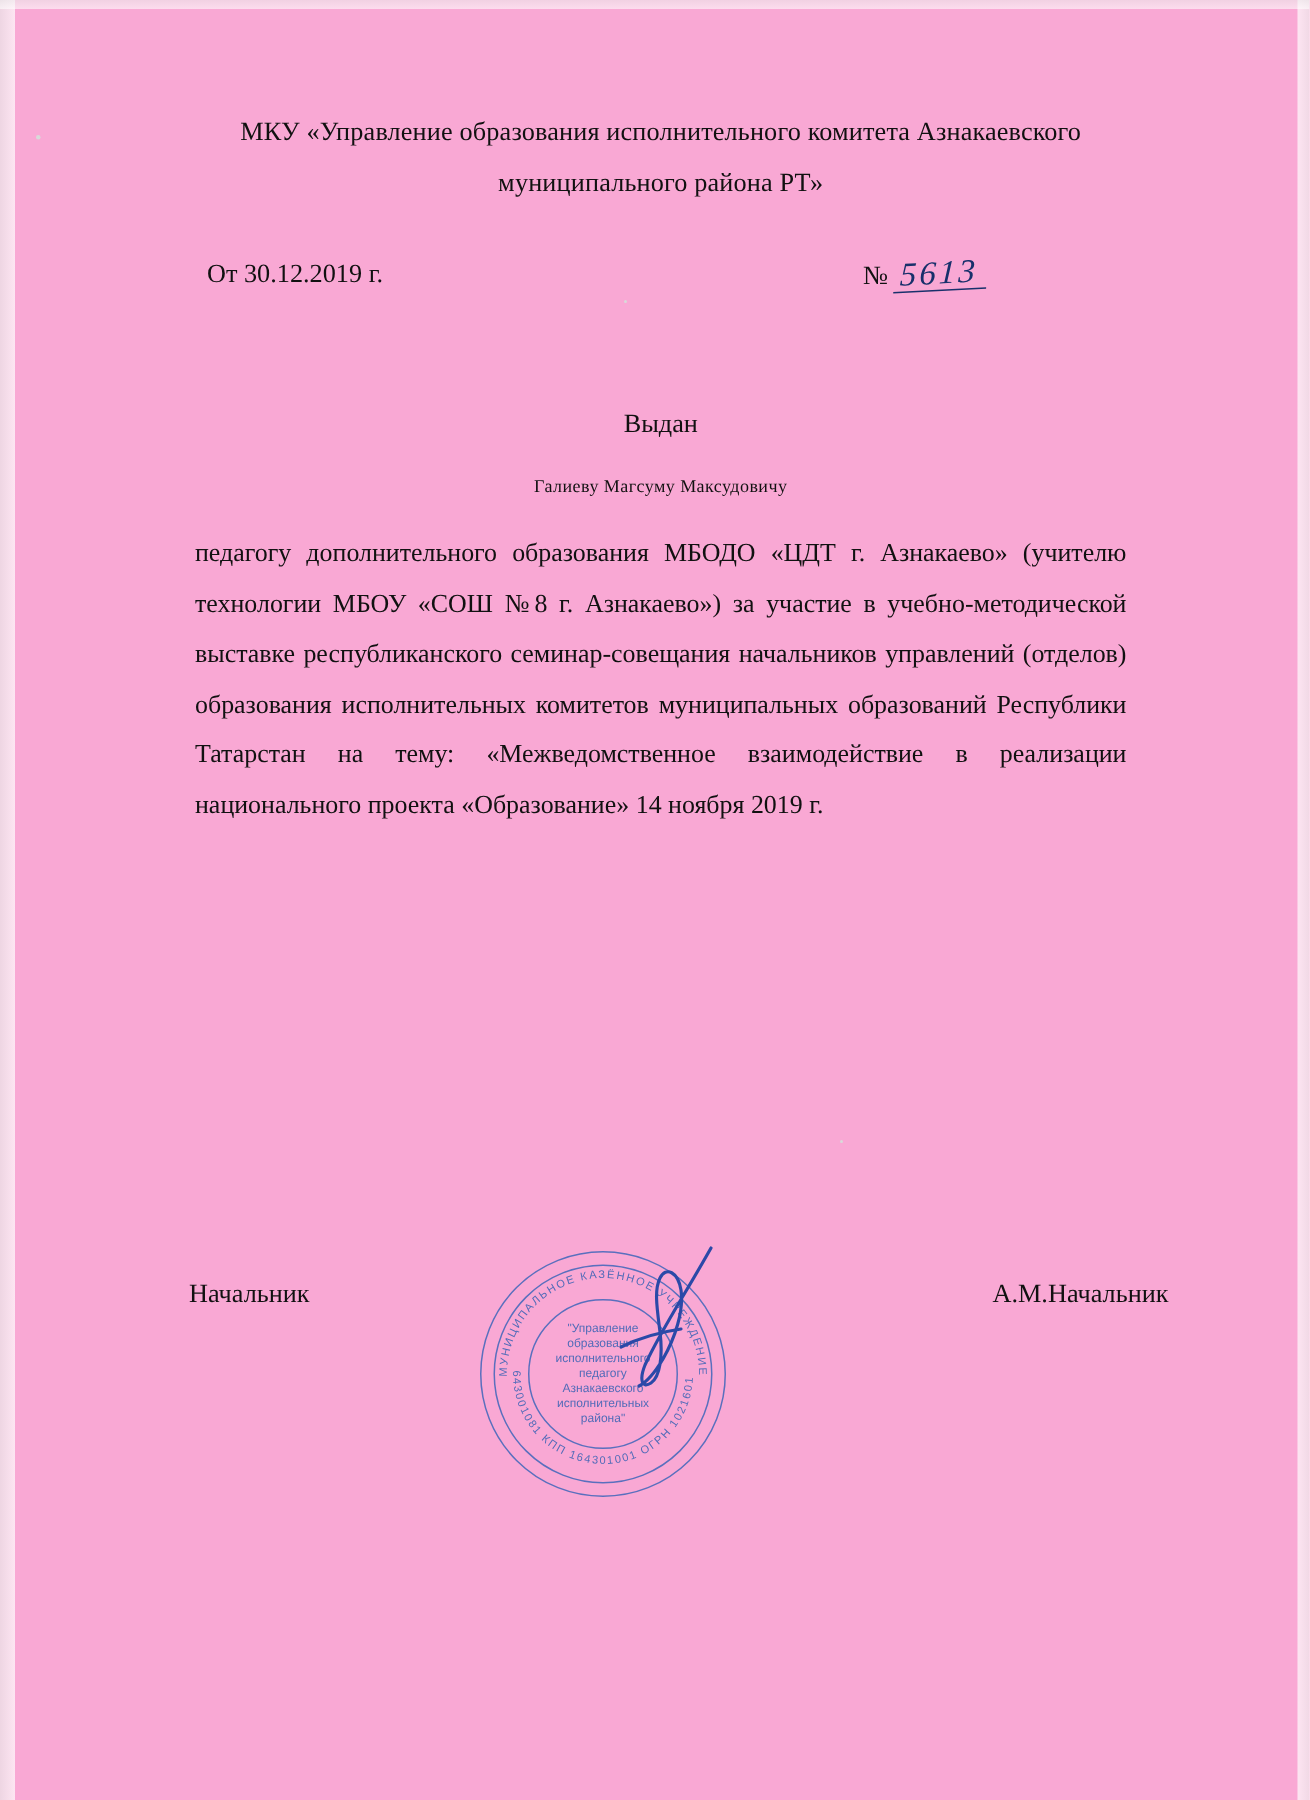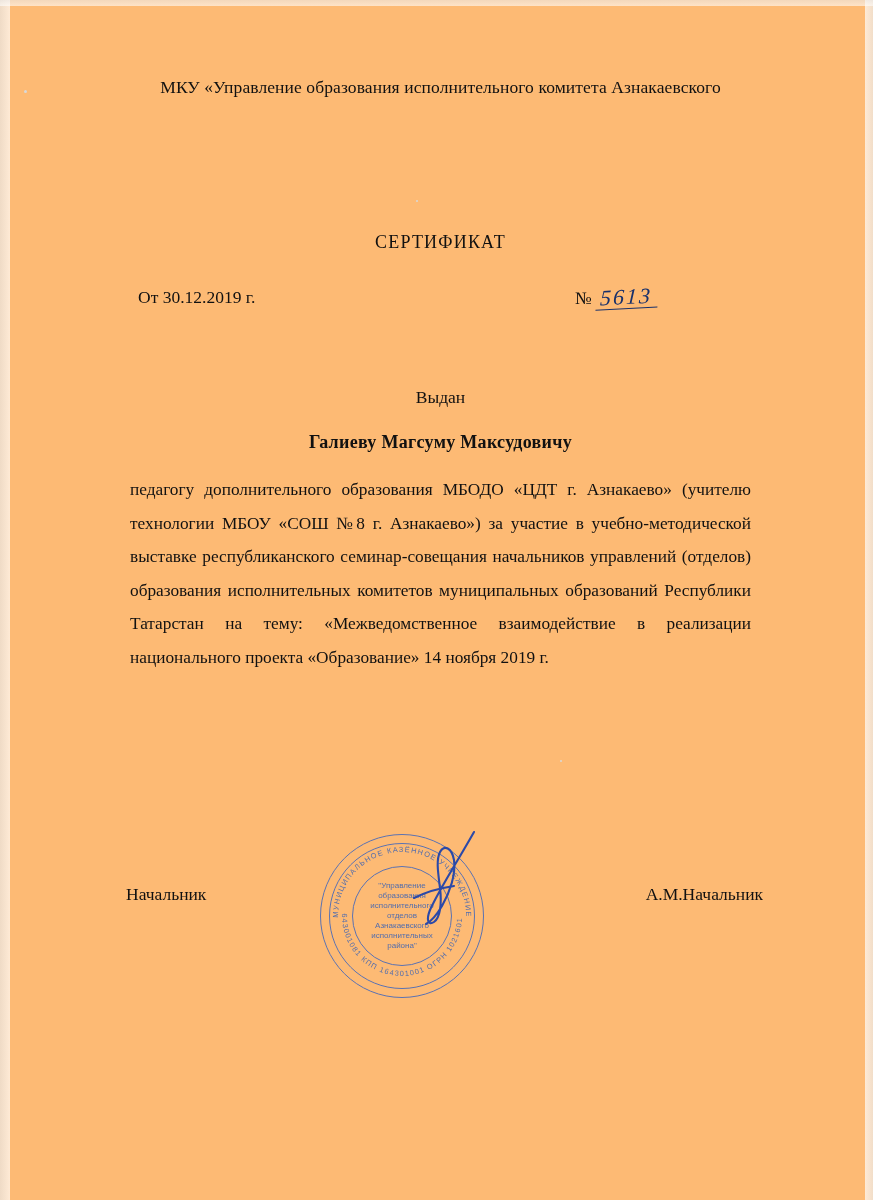--- a/index.html
+++ b/index.html
@@ -12,21 +12,21 @@
     height: 1200px;
     position: relative;
     font-family: "Liberation Serif", serif;
     color: #111111;
     overflow: hidden;
   }
 
   .page {
     position: absolute;
     inset: 0;
-    background: #fdba74;
+    background: #f9a8d4;
   }
 
   
   .scan-edge-left {
     position: absolute;
     left: 0; top: 0; bottom: 0;
     width: 10px;
     background: linear-gradient(to right, #e9e9e9, #ffffff);
     opacity: .7;
   }
@@ -101,43 +101,42 @@
   }
 
   .issued {
     text-align: center;
     font-size: 17.5px;
     margin-top: 70px;
   }
 
   .recipient {
     text-align: center;
-    font-size: 18px;
-    font-weight: bold;
+    font-size: 12px;
+    font-weight: normal;
     margin-top: 24px;
     letter-spacing: .3px;
   }
 
   .body-text {
     margin-top: 20px;
     font-size: 17.3px;
     line-height: 33.5px;
     text-align: justify;
     text-justify: inter-word;
   }
   .body-text p { margin: 12px; }
 
   .signature-row {
     position: absolute;
     left: 126px;
-    right: 110px;
+    right: 94px;
     top: 852px;
     height: 40px;
     font-size: 17.5px;
-    margin-top: 32px;
   }
   .sig-title {
     position: absolute;
     left: 0;
     top: 0;
   }
   .sig-name {
     position: absolute;
     right: 0;
     top: 0;
@@ -223,23 +222,23 @@
   <div class="scan-edge-top"></div>
 
   <div class="speck" style="left:24px;top:90px;width:3px;height:3px;"></div>
   <div class="speck" style="left:416px;top:200px;width:2px;height:2px;"></div>
   <div class="speck" style="left:560px;top:760px;width:2px;height:2px;"></div>
 
   <div class="content">
 
     <div class="org-header">
       <div>МКУ «Управление образования исполнительного комитета Азнакаевского</div>
-    </div>
-
-    <div class="title">СЕРТИФИКАТ</div>
+      <div class="org-line-2">муниципального района РТ»</div>
+    </div>
+
 
     <div class="date-row">
       <div class="date-text">От 30.12.2019 г.</div>
       <div class="number-block">
         <span class="number-sign">№</span>
         <span class="number-hand">5613</span>
       </div>
     </div>
 
     <div class="issued">Выдан</div>
@@ -272,21 +271,21 @@
       </text>
       <text>
         <textPath href="#arcBottom" startOffset="50%" text-anchor="middle">ИНН 1643001081  КПП 164301001  ОГРН 1021601229458</textPath>
       </text>
     </svg>
 
     <div class="stamp-center">
       <div>"Управление</div>
       <div>образования</div>
       <div>исполнительного</div>
-      <div>отделов</div>
+      <div>педагогу</div>
       <div>Азнакаевского</div>
       <div>исполнительных</div>
       <div>района"</div>
     </div>
   </div>
 
   <svg class="signature-ink" viewBox="0 0 120 120">
     <path d="M 78,6 C 60,38 44,62 34,84 C 30,94 32,100 38,96 C 44,92 46,78 44,62 C 42,46 40,34 44,26 C 48,18 56,22 58,34 C 60,48 54,66 46,80 C 40,90 34,96 30,98"></path>
     <path d="M 18,72 C 30,66 44,62 58,60"></path>
   </svg>

